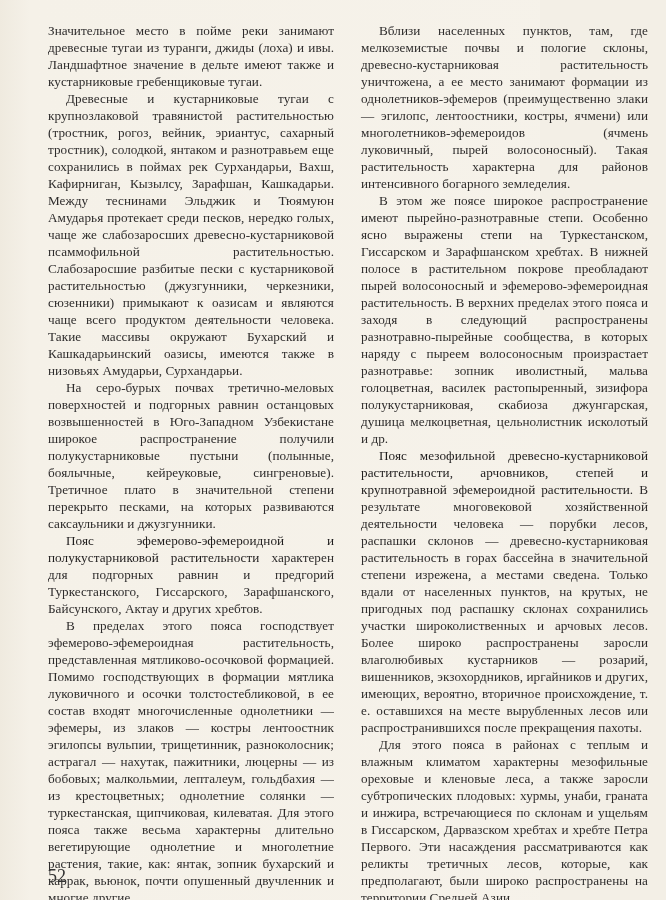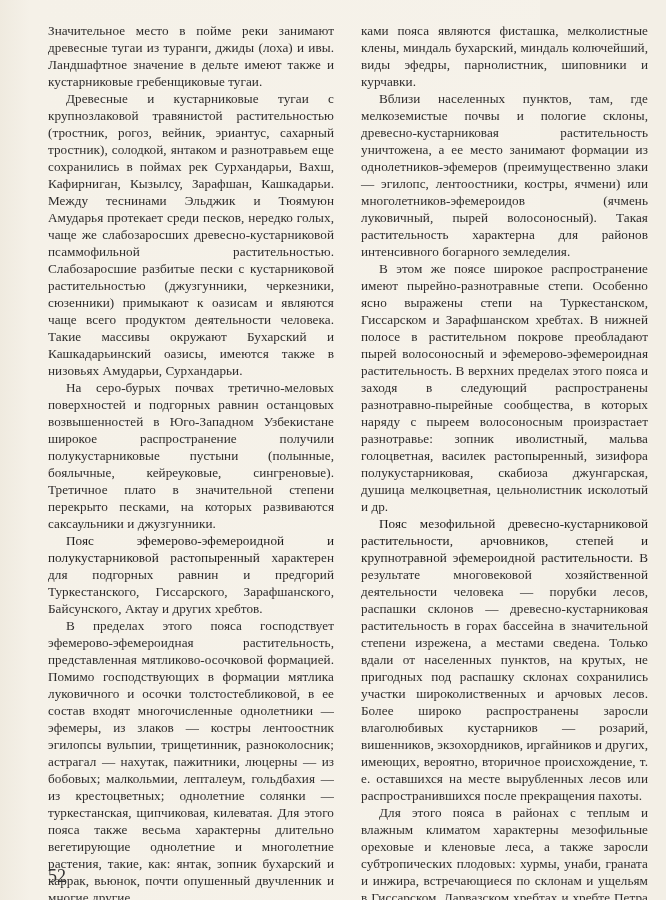--- a/index.html
+++ b/index.html
@@ -18,27 +18,26 @@
 </style>
 </head>
 <body>
 
 <div class="page">
 
   <div class="col col-left">
     <p><span>Значительное место в пойме реки занимают древесные тугаи из туранги, джиды (лоха) и ивы. Ландшафтное значение в дельте имеют также и кустарниковые гребенщиковые тугаи.</span></p>
     <p class="ind"><span>Древесные и кустарниковые тугаи с крупнозлаковой травянистой растительностью (тростник, рогоз, вейник, эриантус, сахарный тростник), солодкой, янтаком и разнотравьем еще сохранились в поймах рек Сурхандарьи, Вахш, Кафирниган, Кызылсу, Зарафшан, Кашкадарьи. Между теснинами Эльджик и Тюямуюн Амударья протекает среди песков, нередко голых, чаще же слабозаросших древесно-кустарниковой псаммофильной растительностью. Слабозаросшие разбитые пески с кустарниковой растительностью (джузгунники, черкезники, сюзенники) примыкают к оазисам и являются чаще всего продуктом деятельности человека. Такие массивы окружают Бухарский и Кашкадарьинский оазисы, имеются также в низовьях Амударьи, Сурхандарьи.</span></p>
     <p class="ind"><span>На серо-бурых почвах третично-меловых поверхностей и подгорных равнин останцовых возвышенностей в Юго-Западном Узбекистане широкое распространение получили полукустарниковые пустыни (полынные, боялычные, кейреуковые, сингреновые). Третичное плато в значительной степени перекрыто песками, на которых развиваются саксаульники и джузгунники.</span></p>
-    <p class="ind"><b>Пояс эфемерово-эфемероидной и полукустарниковой растопыренный</b><span> характерен для подгорных равнин и предгорий Туркестанского, Гиссарского, Зарафшанского, Байсунского, Актау и других хребтов.</span></p>
+    <p class="ind"><b>Пояс эфемерово-эфемероидной и полукустарниковой растительности</b><span> характерен для подгорных равнин и предгорий Туркестанского, Гиссарского, Зарафшанского, Байсунского, Актау и других хребтов.</span></p>
     <p class="ind"><span>В пределах этого пояса господствует эфемерово-эфемероидная растительность, представленная мятликово-осочковой формацией. Помимо господствующих в формации мятлика луковичного и осочки толстостебликовой, в ее состав входят многочисленные однолетники — эфемеры, из злаков — костры лентоостник эгилопсы вульпии, трищетинник, разноколосник; астрагал — нахутак, пажитники, люцерны — из бобовых; малкольмии, лепталеум, гольдбахия — из крестоцветных; однолетние солянки — туркестанская, щипчиковая, килеватая. Для этого пояса также весьма характерны длительно вегетирующие однолетние и многолетние растения, такие, как: янтак, зопник бухарский и каррак, вьюнок, почти опушенный двучленник и многие другие.</span></p>
 
   </div>
 
   <div class="col col-right">
-    <p><span>ками пояса являются фисташка, мелколистные клены, миндаль бухарский, миндаль колючейший, виды эфедры, парнолистник, шиповники и курчавки.</span></p>
     <p class="ind"><span>Вблизи населенных пунктов, там, где мелкоземистые почвы и пологие склоны, древесно-кустарниковая растительность уничтожена, а ее место занимают формации из однолетников-эфемеров (преимущественно злаки — эгилопс, лентоостники, костры, ячмени) или многолетников-эфемероидов (ячмень луковичный, пырей волосоносный). Такая растительность характерна для районов интенсивного богарного земледелия.</span></p>
     <p class="ind"><span>В этом же поясе широкое распространение имеют пырейно-разнотравные степи. Особенно ясно выражены степи на Туркестанском, Гиссарском и Зарафшанском хребтах. В нижней полосе в растительном покрове преобладают пырей волосоносный и эфемерово-эфемероидная растительность. В верхних пределах этого пояса и заходя в следующий распространены разнотравно-пырейные сообщества, в которых наряду с пыреем волосоносным произрастает разнотравье: зопник иволистный, мальва голоцветная, василек растопыренный, зизифора полукустарниковая, скабиоза джунгарская, душица мелкоцветная, цельнолистник исколотый и др.</span></p>
     <p class="ind"><b>Пояс мезофильной древесно-кустарниковой растительности, арчовников, степей и крупнотравной эфемероидной растительности.</b><span> В результате многовековой хозяйственной деятельности человека — порубки лесов, распашки склонов — древесно-кустарниковая растительность в горах бассейна в значительной степени изрежена, а местами сведена. Только вдали от населенных пунктов, на крутых, не пригодных под распашку склонах сохранились участки широколиственных и арчовых лесов. Более широко распространены заросли влаголюбивых кустарников — розарий, вишенников, экзохордников, иргайников и других, имеющих, вероятно, вторичное происхождение, т. е. оставшихся на месте вырубленных лесов или распространившихся после прекращения пахоты.</span></p>
     <p class="ind"><span>Для этого пояса в районах с теплым и влажным климатом характерны мезофильные ореховые и кленовые леса, а также заросли субтропических плодовых: хурмы, унаби, граната и инжира, встречающиеся по склонам и ущельям в Гиссарском, Дарвазском хребтах и хребте Петра Первого. Эти насаждения рассматриваются как реликты третичных лесов, которые, как предполагают, были широко распространены на территории Средней Азии.</span></p>
 
   </div>
 
   <div class="page-number">52</div>
 </div>
 

